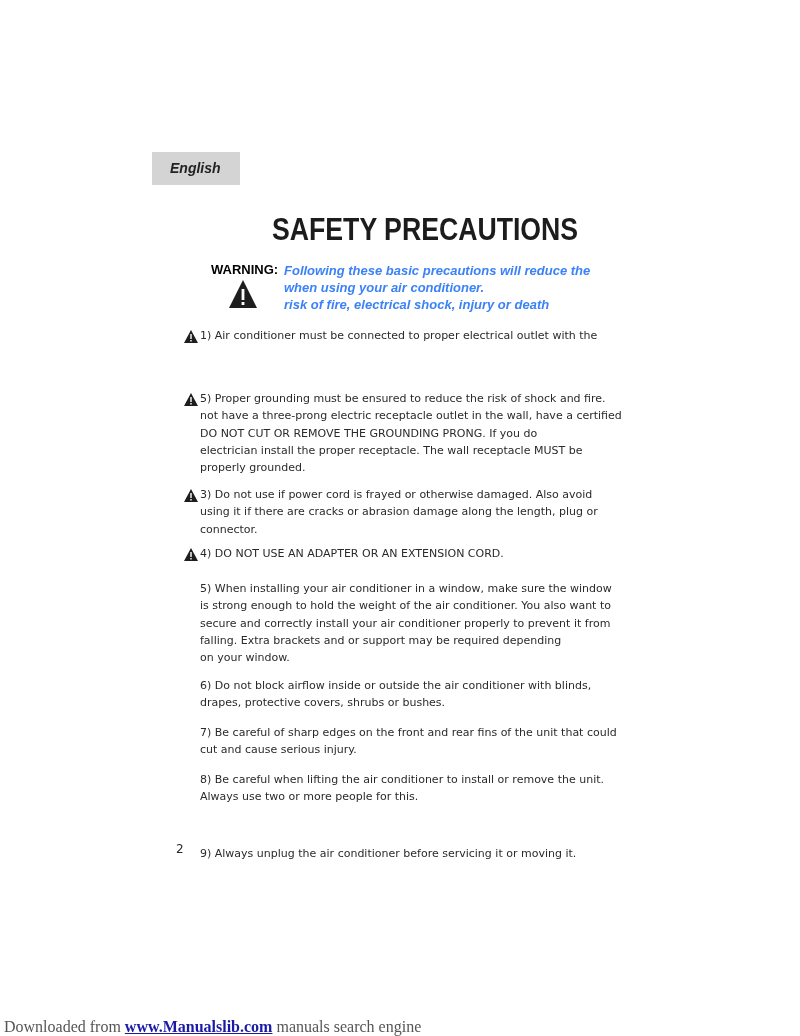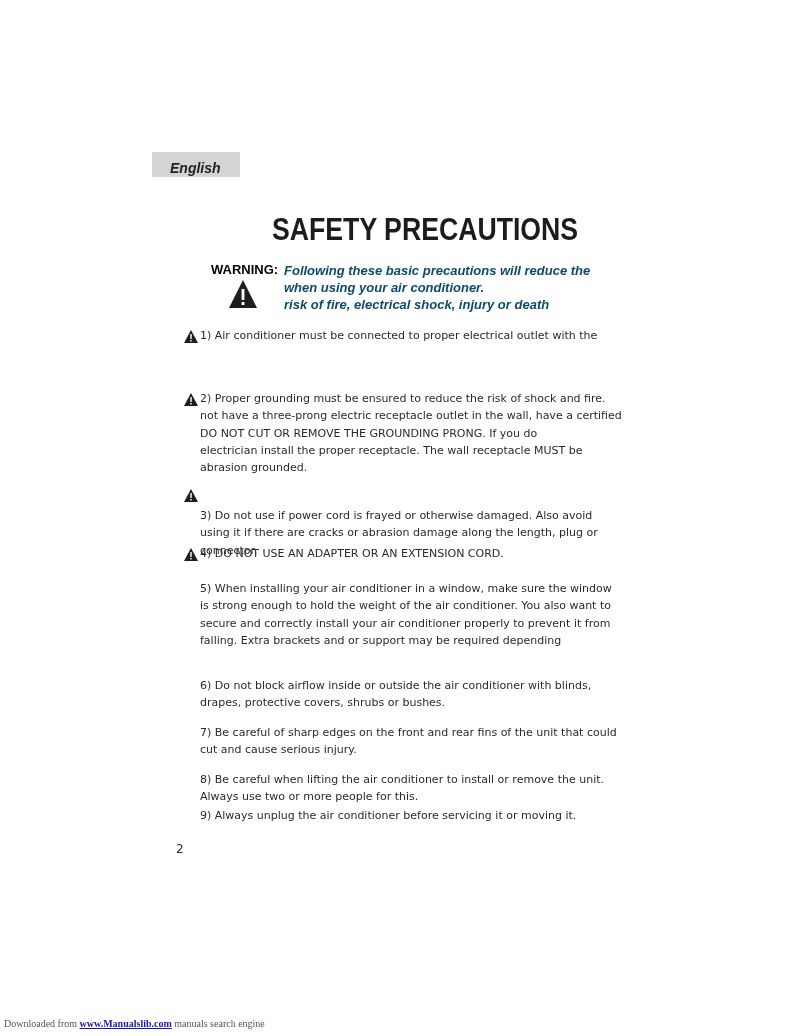--- a/index.html
+++ b/index.html
@@ -13,21 +13,21 @@
       position: relative;
       overflow: hidden;
       font-family: "DejaVu Sans", sans-serif;
       color: #2a2a2a;
     }
     .lang-tab {
       position: absolute;
       left: 152px;
       top: 152px;
       width: 88px;
-      height: 25px;
+      height: 33px;
       background: #d4d4d4;
       box-sizing: border-box;
     }
     .lang-tab span {
       position: absolute;
       left: 18px;
       top: 8px;
       font-family: "Liberation Sans", sans-serif;
       font-weight: bold;
       font-style: italic;
@@ -58,21 +58,21 @@
     }
     .warning-text {
       position: absolute;
       left: 284px;
       top: 262px;
       font-family: "Liberation Sans", sans-serif;
       font-weight: bold;
       font-style: italic;
       font-size: 13px;
       line-height: 17px;
-      color: #0c4a6e;
+      color: #3b82f6;
       width: 330px;
     }
     .warning-text div { white-space: nowrap; }
     .big-triangle {
       position: absolute;
       left: 228px;
       top: 279px;
       width: 30px;
       height: 30px;
     }
@@ -99,21 +99,21 @@
       top: 842px;
       font-family: "DejaVu Sans", sans-serif;
       font-size: 12px;
       color: #2a2a2a;
     }
     .footer {
       position: absolute;
       left: 4px;
       top: 1018px;
       font-family: "Liberation Serif", serif;
-      font-size: 10px;
+      font-size: 16px;
       color: #555;
       white-space: nowrap;
     }
     .footer a {
       color: #1a1aa6;
       font-weight: bold;
       text-decoration: underline;
     }
   </style>
 </head>
@@ -145,70 +145,71 @@
 <div class="item" style="top:327px">
   <div class="line">1) Air conditioner must be connected to proper electrical outlet with the</div>
 </div>
 
 <svg class="small-triangle" style="top:393px" viewBox="0 0 14 13">
   <polygon points="7,0 14,13 0,13" fill="#1e1e1e"></polygon>
   <rect x="6.3" y="4" width="1.4" height="5" fill="#fff"></rect>
   <rect x="6.3" y="10" width="1.4" height="1.5" fill="#fff"></rect>
 </svg>
 <div class="item" style="top:390px">
-  <div class="line">2) Proper grounding must be ensured to reduce the risk of shock and fire.</div>
+  <div class="line">5) Proper grounding must be ensured to reduce the risk of shock and fire.</div>
   <div class="line">not have a three-prong electric receptacle outlet in the wall, have a certified</div>
   <div class="line">DO NOT CUT OR REMOVE THE GROUNDING PRONG. If you do</div>
   <div class="line">electrician install the proper receptacle. The wall receptacle MUST be</div>
-  <div class="line">abrasion grounded.</div>
+  <div class="line">properly grounded.</div>
 </div>
 
 <svg class="small-triangle" style="top:489px" viewBox="0 0 14 13">
   <polygon points="7,0 14,13 0,13" fill="#1e1e1e"></polygon>
   <rect x="6.3" y="4" width="1.4" height="5" fill="#fff"></rect>
   <rect x="6.3" y="10" width="1.4" height="1.5" fill="#fff"></rect>
 </svg>
-<div class="item" style="top:507px">
+<div class="item" style="top:486px">
   <div class="line">3) Do not use if power cord is frayed or otherwise damaged. Also avoid</div>
   <div class="line">using it if there are cracks or abrasion damage along the length, plug or</div>
   <div class="line">connector.</div>
 </div>
 
 <svg class="small-triangle" style="top:548px" viewBox="0 0 14 13">
   <polygon points="7,0 14,13 0,13" fill="#1e1e1e"></polygon>
   <rect x="6.3" y="4" width="1.4" height="5" fill="#fff"></rect>
   <rect x="6.3" y="10" width="1.4" height="1.5" fill="#fff"></rect>
 </svg>
 <div class="item" style="top:545px">
   <div class="line">4) DO NOT USE AN ADAPTER OR AN EXTENSION CORD.</div>
 </div>
 
 <div class="item" style="top:580px">
   <div class="line">5) When installing your air conditioner in a window, make sure the window</div>
   <div class="line">is strong enough to hold the weight of the air conditioner. You also want to</div>
   <div class="line">secure and correctly install your air conditioner properly to prevent it from</div>
   <div class="line">falling. Extra brackets and or support may be required depending</div>
+  <div class="line">on your window.</div>
 </div>
 
 <div class="item" style="top:677px">
   <div class="line">6) Do not block airflow inside or outside the air conditioner with blinds,</div>
   <div class="line">drapes, protective covers, shrubs or bushes.</div>
 </div>
 
 <div class="item" style="top:724px">
   <div class="line">7) Be careful of sharp edges on the front and rear fins of the unit that could</div>
   <div class="line">cut and cause serious injury.</div>
 </div>
 
 <div class="item" style="top:771px">
   <div class="line">8) Be careful when lifting the air conditioner to install or remove the unit.</div>
   <div class="line">Always use two or more people for this.</div>
 </div>
 
-<div class="item" style="top:807px">
+<div class="item" style="top:845px">
   <div class="line">9) Always unplug the air conditioner before servicing it or moving it.</div>
 </div>
 
 <div class="page-num">2</div>
 
 <div class="footer">
   <span>Downloaded from </span><a>www.Manualslib.com</a><span>  manuals search engine</span>
 </div>
 
 </body></html>

